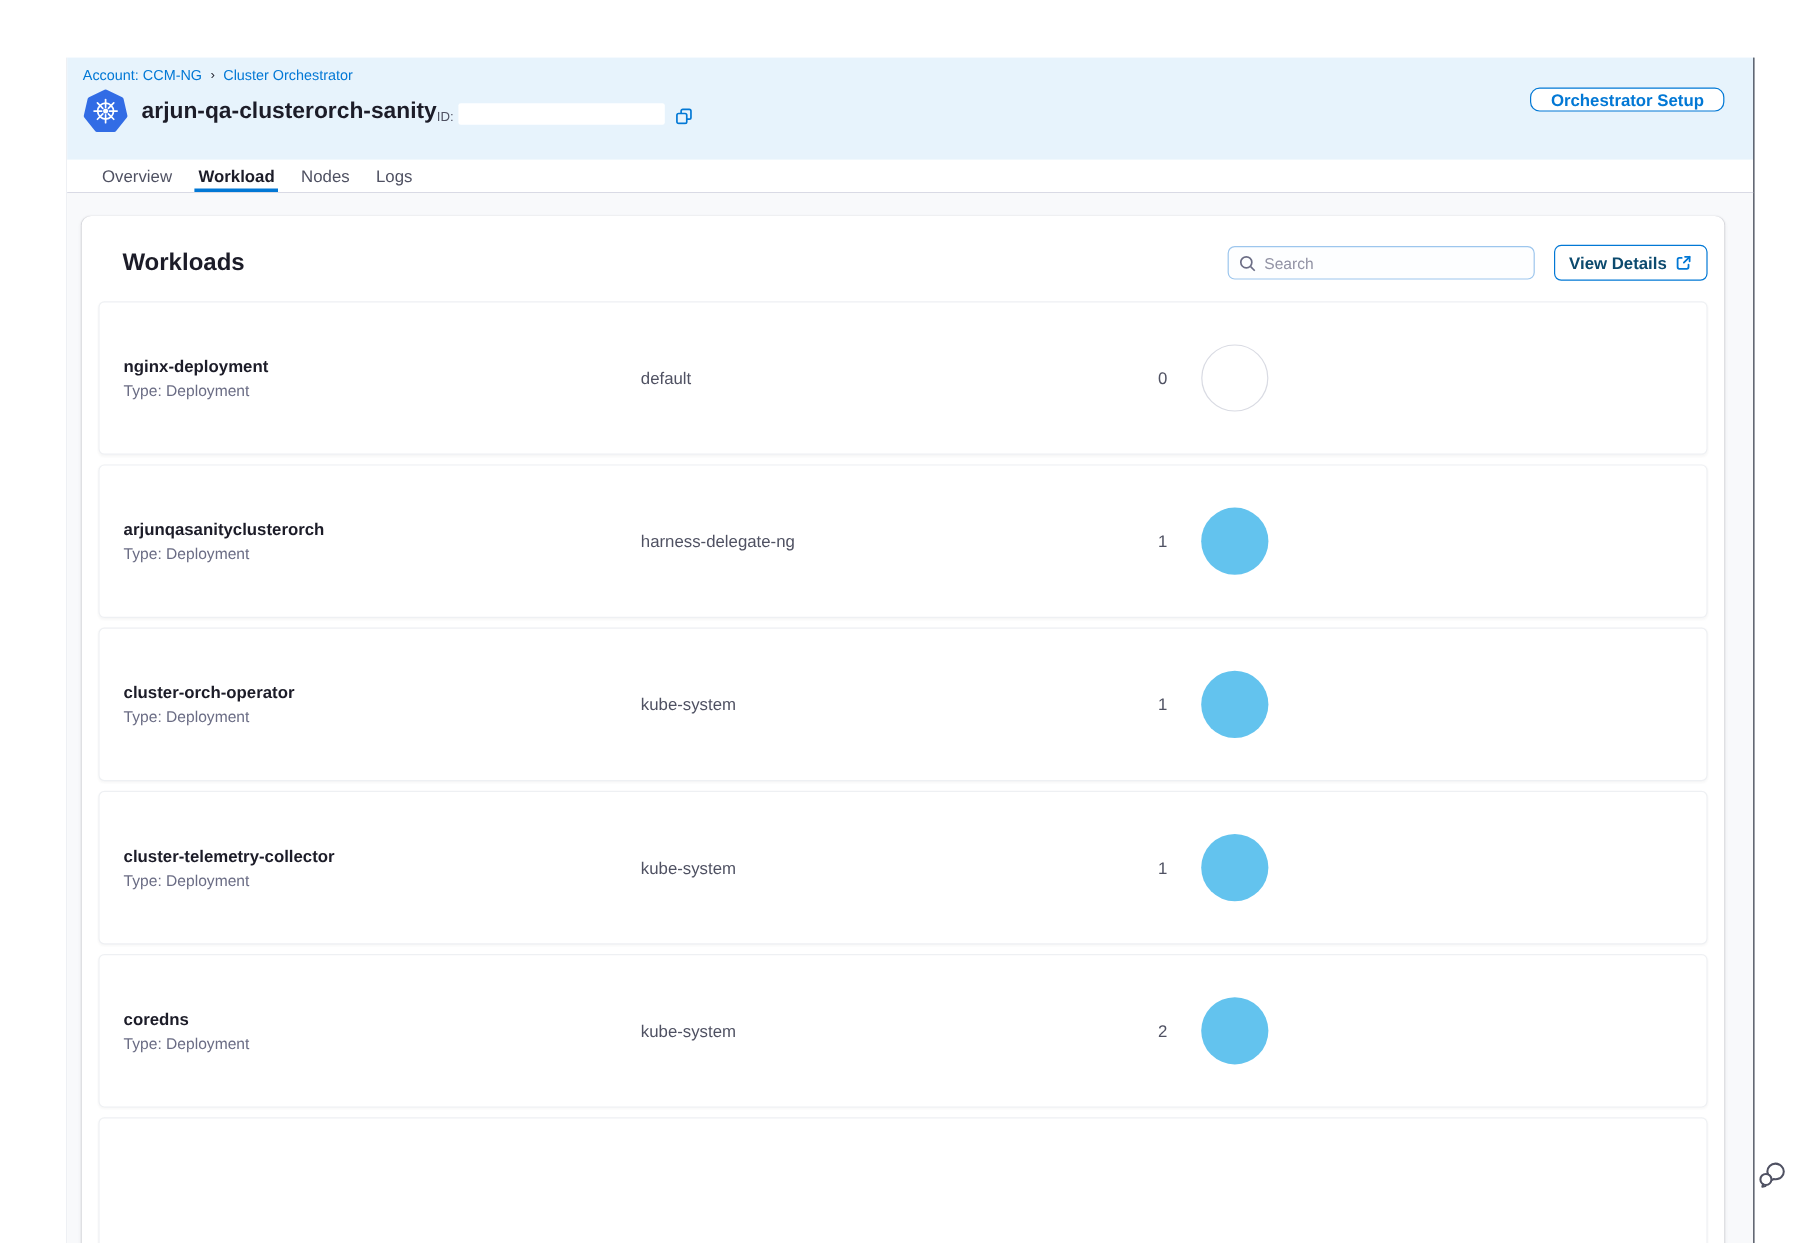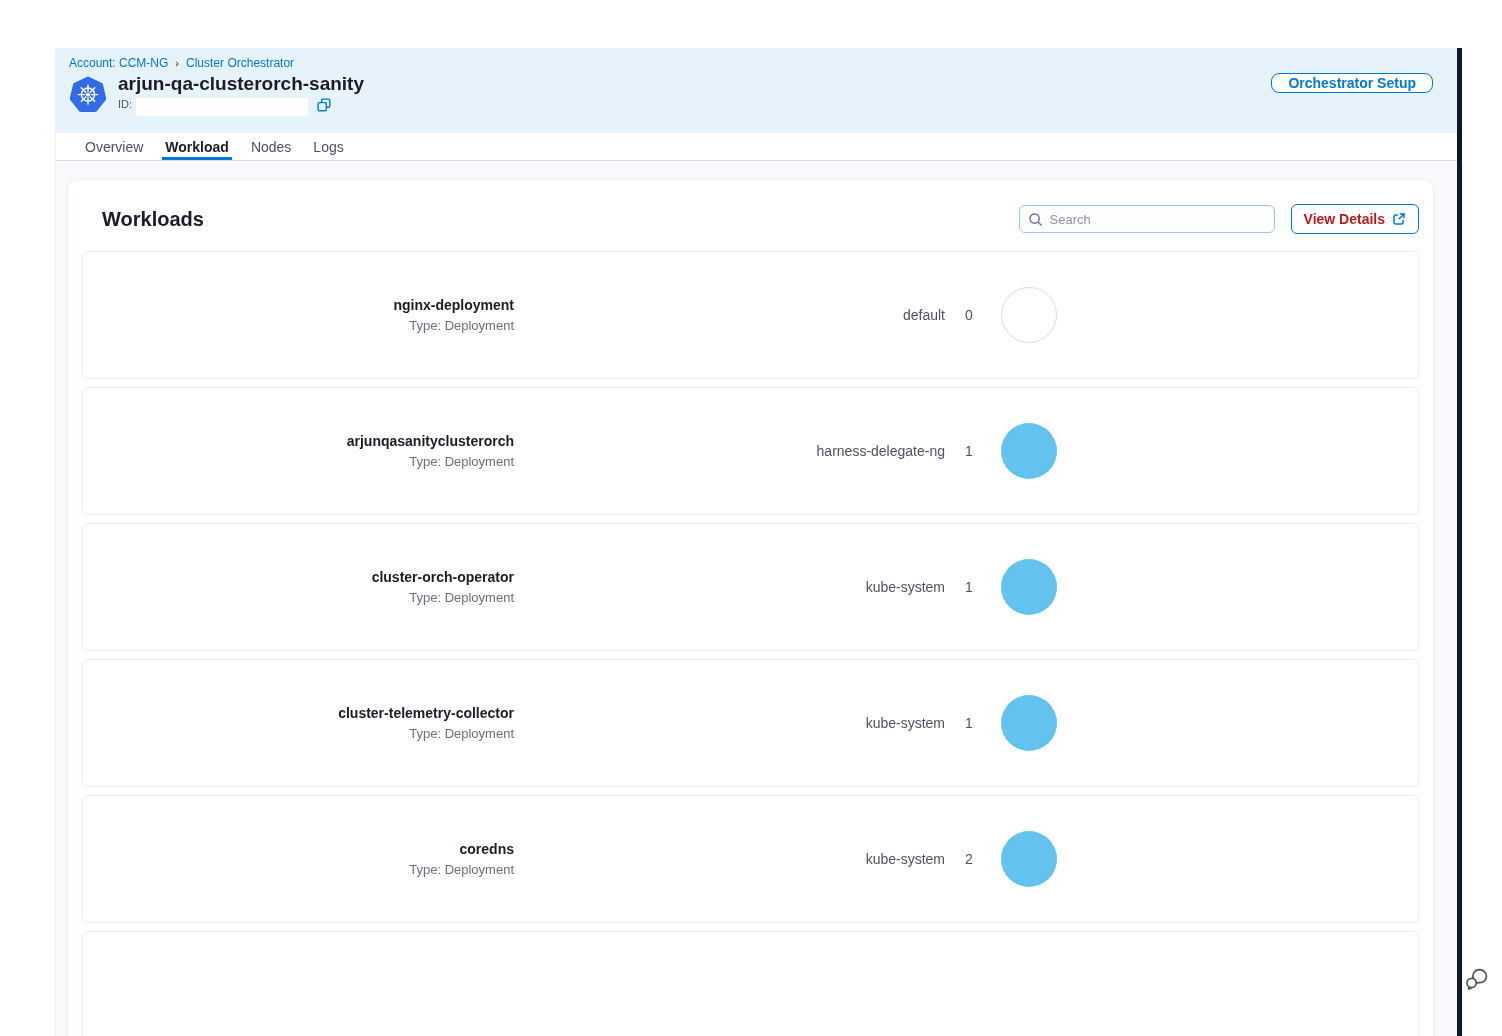--- a/index.html
+++ b/index.html
@@ -1,32 +1,32 @@
 <!DOCTYPE html>
 <html><head>
 <meta charset="utf-8">
 <style>
   * { margin:0; padding:0; box-sizing:border-box; }
   html,body { width:1502px; height:1036px; background:#ffffff; overflow:hidden;
               font-family:"Liberation Sans", sans-serif; color:#1c1c28; }
 
   .app { position:absolute; left:55px; top:48px; width:1407px; bottom:0;
-         border-left:1px solid #eef0f4; border-right:5px solid #0f172a;
+         border-left:1px solid #eef0f4; border-right:1px solid #0f172a;
          display:flex; flex-direction:column; background:#ffffff; }
 
   
   .band { background:#e7f3fc; padding:8px 24px 10px 12px; position:relative; height:85px; flex:0 0 auto; }
   .breadcrumb { font-size:12px; line-height:14px; display:flex; align-items:center; gap:7px; padding-left:1px; }
   .crumb { color:#0278d5; cursor:pointer; }
   .crumb-sep { color:#1c1c28; font-size:11px; }
   .title-row { display:flex; align-items:center; gap:10px; margin-top:3px; }
   .k8s-badge { width:40px; height:40px; flex:0 0 auto; }
-  .title-block { display:flex; flex-direction:column; }
+  .title-block { display:flex; flex-direction:row; }
   .cluster-title { font-size:19px; font-weight:bold; color:#1c1c28; line-height:22px; }
-  .id-row { display:flex; align-items:flex-start; margin-top:3px; }
+  .id-row { display:flex; align-items:flex-end; margin-top:3px; }
   .id-label { font-size:11px; color:#4f5162; }
   .id-redaction { width:172px; height:18px; background:#ffffff; margin-left:4px; border-radius:2px; }
   .copy-icon { margin-left:9px; display:flex; align-items:center; cursor:pointer; }
   .setup-btn { position:absolute; right:24px; top:25px; height:20px; padding:0 16px;
                background:#ffffff; border:1px solid #0278d5; border-radius:8px;
                color:#0278d5; font-weight:bold; font-size:14px; cursor:pointer;
                font-family:"Liberation Sans", sans-serif; }
 
   
   .tabbar { height:28px; flex:0 0 auto; background:#ffffff; border-bottom:1px solid #d9dae5;
@@ -43,29 +43,29 @@
                 padding-left:20px; margin-bottom:17px; }
   .panel-title { font-size:20px; font-weight:bold; color:#1c1c28; }
   .head-right { display:flex; align-items:center; gap:16px; }
   .search-box { display:flex; align-items:center; width:256px; height:28px;
                 border:1px solid #9dc6ed; border-radius:6px; background:#fdfeff; padding:0 8px;justify-content:space-between; }
   .search-box input { border:none; outline:none; background:transparent; flex:1; margin-left:7px;
                       font-size:13px; color:#1c1c28; font-family:"Liberation Sans", sans-serif; }
   .search-box input::placeholder { color:#9293a5; }
   .details-btn { display:flex; align-items:center; gap:7px; height:30px; padding:0 12px;
                  background:#ffffff; border:1px solid #0278d5; border-radius:6px;
-                 color:#b91c1c; font-weight:bold; font-size:14px; cursor:pointer;
+                 color:#0c4a6e; font-weight:bold; font-size:14px; cursor:pointer;
                  font-family:"Liberation Sans", sans-serif; }
 
   
   .grid3 { display:grid; grid-template-columns:431px 431px 1fr; }
   .thead { background:#f3f3fa; border-radius:4px; height:38px; align-items:center; }
   .th { padding-left:20px; font-size:11px; font-weight:bold; letter-spacing:.3px; color:#383946; }
   .trow { background:#ffffff; border:1px solid #eef0f3; border-radius:5px; margin-top:8px;
-          height:128px; align-items:center; box-shadow:0 1px 2px rgba(40,41,61,.04); cursor:pointer;text-align:right; }
+          height:128px; align-items:center; box-shadow:0 1px 2px rgba(40,41,61,.04); cursor:pointer; }
   .cell { padding-left:20px; }
   .wname { font-size:14px; font-weight:bold; color:#1c1c28; }
   .wtype { font-size:13px; color:#6b6d85; margin-top:5px; }
   .ns { font-size:14px; color:#4f5162; }
   .rep-cell { display:flex; align-items:center; gap:28px; }
   .rep-num { font-size:14px; color:#4f5162; }
   .rep-circle { width:56px; height:56px; border-radius:50%; background:#ffffff; border:1px solid #d9dbe3; }
   .rep-circle.filled { background:#63c3ee; border:none; }
   .trow-partial { background:#ffffff; border:1px solid #eef0f3; border-radius:5px; margin-top:8px; height:120px;
                   box-shadow:0 1px 2px rgba(40,41,61,.04); }

